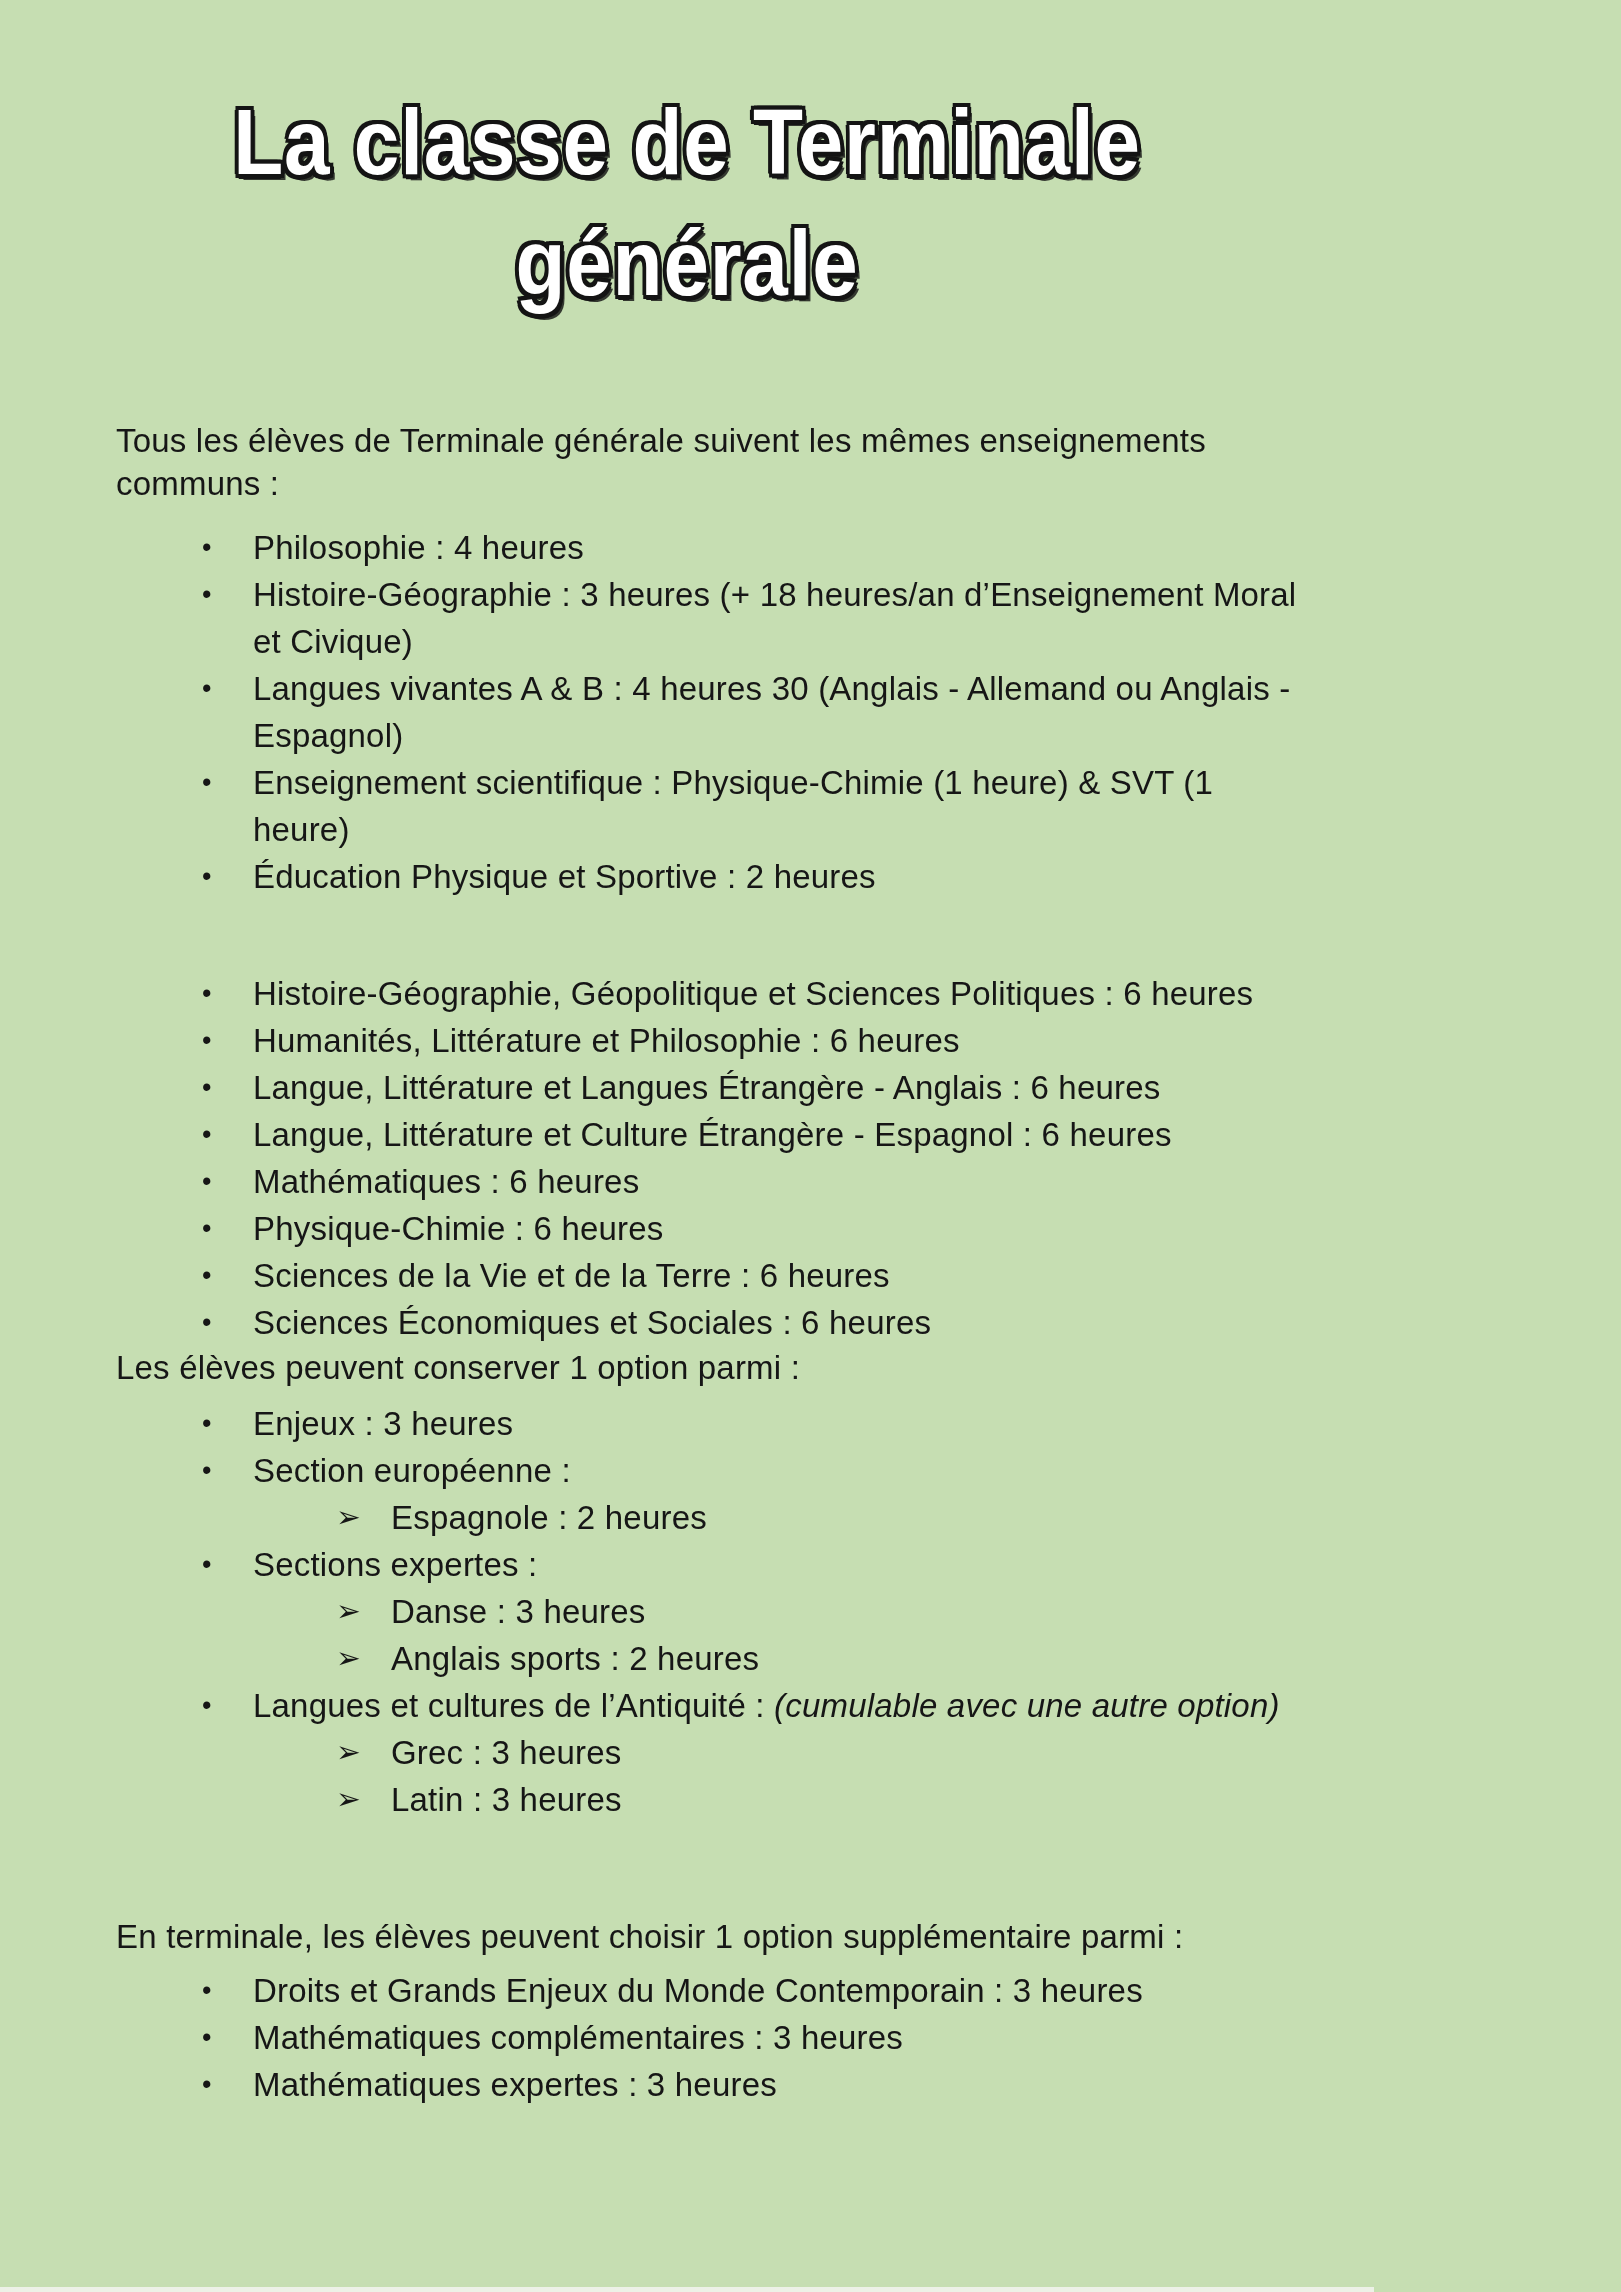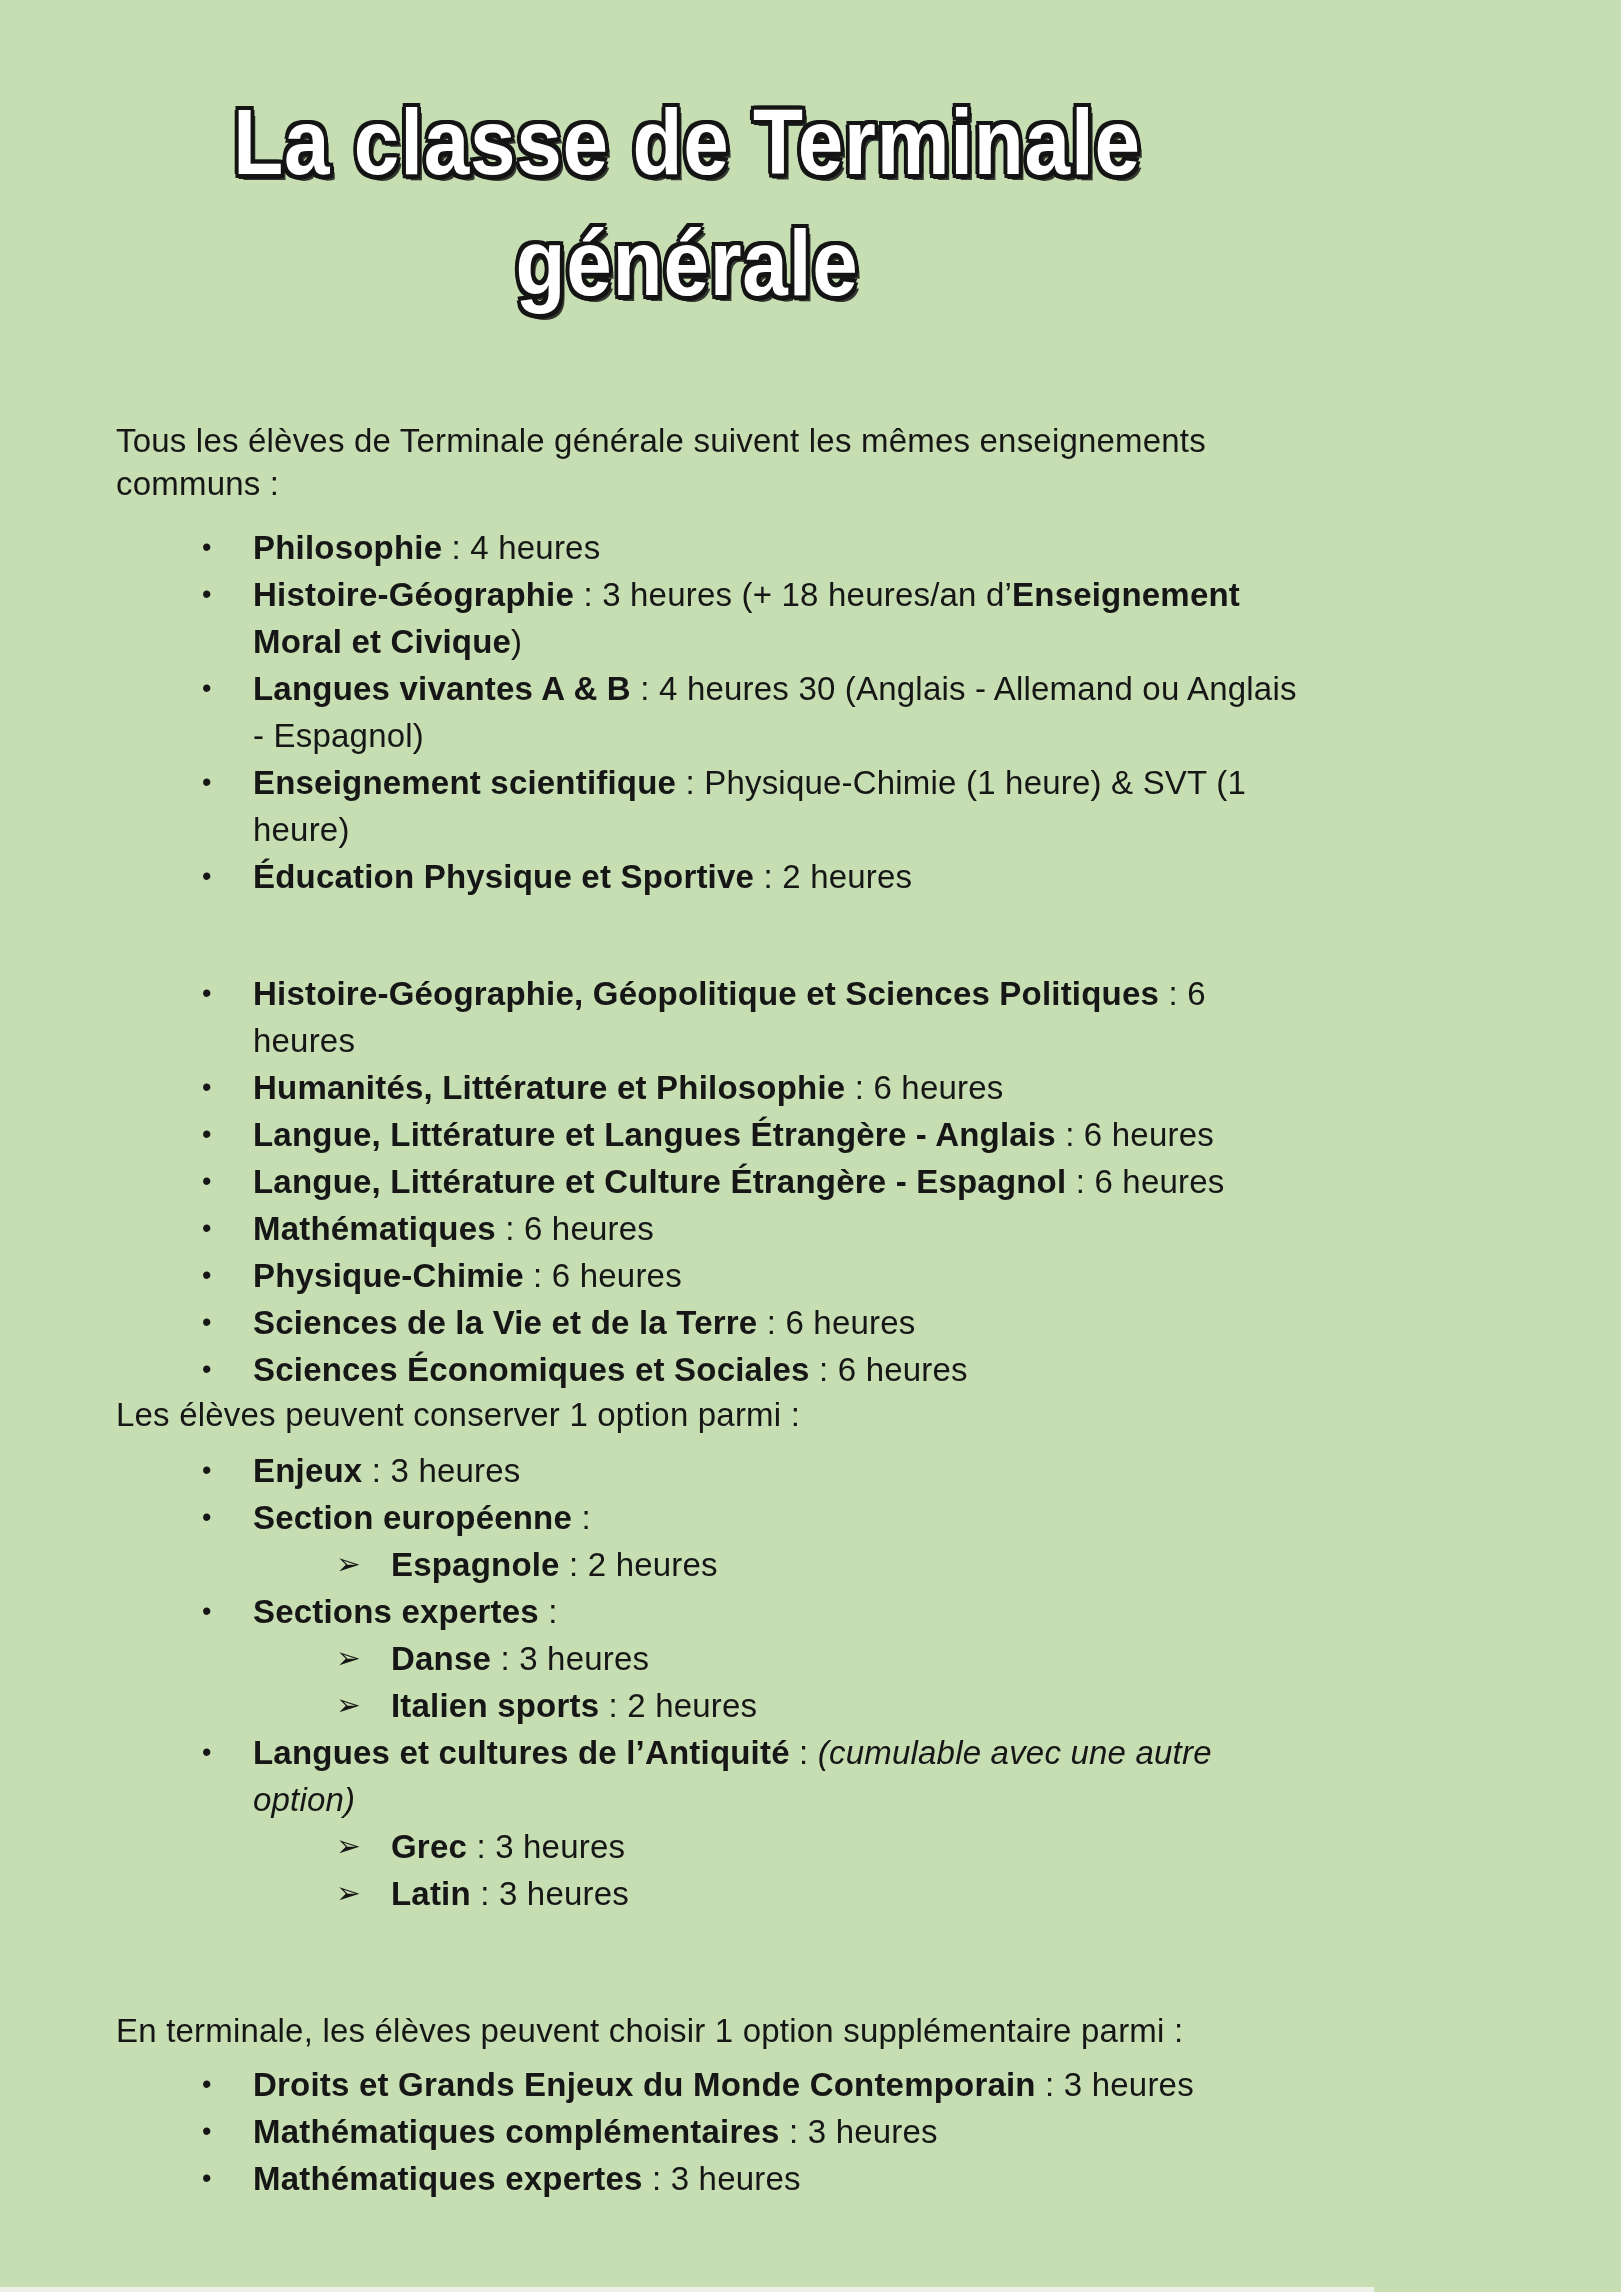--- a/index.html
+++ b/index.html
@@ -55,21 +55,21 @@
   }
   li.subitem{padding-left:275px;}
   li .bullet{
     position:absolute;left:86px;top:0;
     font-size:27px;line-height:47px;
   }
   li .arrow{
     position:absolute;left:220px;top:0;
     font-size:29.6px;line-height:45px;
   }
-  .bold{font-weight:700;}
+  .bold{font-weight:400;}
   .italic{font-style:italic;}
   
   .s0{margin-top:95px;}  .s0 ul{margin-top:19.7px;}
   .s1{margin-top:70px;}  .s1 ul{margin-top:14.3px;}
   .s2{}  .s2 ul{margin-top:10.7px;}
   .s3{margin-top:92px;} .s3 ul{margin-top:9px;}
   
   .bottom-strip{
     position:absolute;left:0;bottom:0;
     width:100%;height:6.3px;
@@ -105,21 +105,21 @@
         </ul>
       </section>
       <section class="s2">
         <p class="intro">Les élèves peuvent conserver 1 option parmi :</p>
         <ul class="lvl1">
           <li class="item"><span class="bullet">•</span><span class="bold">Enjeux</span><span> : 3 heures</span></li>
           <li class="item"><span class="bullet">•</span><span class="bold">Section européenne</span><span> :</span></li>
           <li class="subitem"><span class="arrow">➢</span><span class="bold">Espagnole</span><span> : 2 heures</span></li>
           <li class="item"><span class="bullet">•</span><span class="bold">Sections expertes</span><span> :</span></li>
           <li class="subitem"><span class="arrow">➢</span><span class="bold">Danse</span><span> : 3 heures</span></li>
-          <li class="subitem"><span class="arrow">➢</span><span class="bold">Italien sports</span><span> : 2 heures</span></li>
+          <li class="subitem"><span class="arrow">➢</span><span class="bold">Anglais sports</span><span> : 2 heures</span></li>
           <li class="item"><span class="bullet">•</span><span class="bold">Langues et cultures de l’Antiquité</span><span> : </span><span class="italic">(cumulable avec une autre option)</span></li>
           <li class="subitem"><span class="arrow">➢</span><span class="bold">Grec</span><span> : 3 heures</span></li>
           <li class="subitem"><span class="arrow">➢</span><span class="bold">Latin</span><span> : 3 heures</span></li>
         </ul>
       </section>
       <section class="s3">
         <p class="intro">En terminale, les élèves peuvent choisir 1 option supplémentaire parmi :</p>
         <ul class="lvl1">
           <li class="item"><span class="bullet">•</span><span class="bold">Droits et Grands Enjeux du Monde Contemporain</span><span> : 3 heures</span></li>
           <li class="item"><span class="bullet">•</span><span class="bold">Mathématiques complémentaires</span><span> : 3 heures</span></li>

